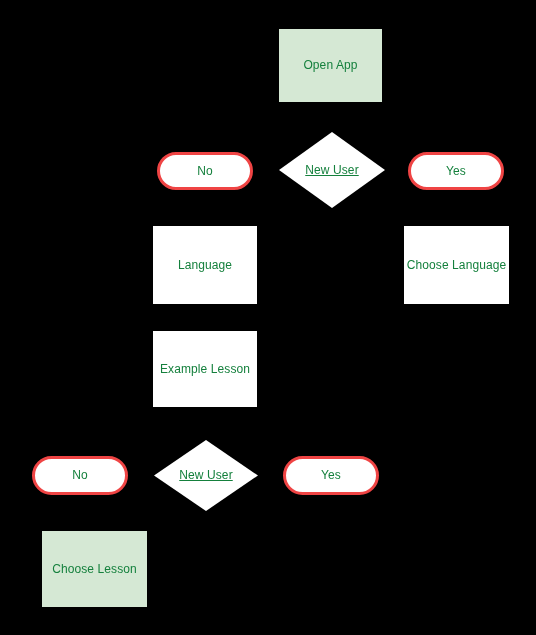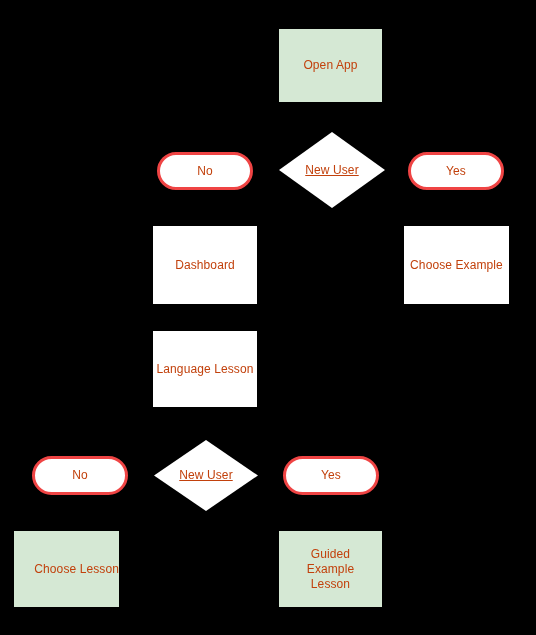--- a/index.html
+++ b/index.html
@@ -16,21 +16,21 @@
     overflow: hidden;
     font-family: "Liberation Sans", sans-serif;
   }
   .node {
     position: absolute;
     box-sizing: border-box;
     display: flex;
     align-items: center;
     justify-content: center;
     text-align: center;
-    color: #c2410c;
+    color: #15803d;
     font-size: 12px;
     line-height: 1.25;
     letter-spacing: 0.1px;
   }
   .rect {
     border: 1px solid #000000;
   }
   .rect.white {
     background: #ffffff;
   }
@@ -96,45 +96,42 @@
   <div class="node diamond" style="left:279px; top:132px; width:106px; height:76px;">
     <span class="dia-shape"></span>
     <span class="label-text dia-label">New User</span>
   </div>
 
   <div class="node pill" style="left:408px; top:152px; width:96px; height:38px;">
     <span class="label-text">Yes</span>
   </div>
 
   <div class="node rect white" style="left:152px; top:225px; width:106px; height:80px;">
-    <span class="label-text">Dashboard</span>
+    <span class="label-text">Language</span>
   </div>
 
   <div class="node rect white" style="left:403px; top:225px; width:107px; height:80px;">
-    <span class="label-text">Choose Example</span>
+    <span class="label-text">Choose Language</span>
   </div>
 
   <div class="node rect white" style="left:152px; top:330px; width:106px; height:78px;">
-    <span class="label-text">Language Lesson</span>
+    <span class="label-text">Example Lesson</span>
   </div>
 
   <div class="node pill" style="left:32px; top:456px; width:96px; height:39px;">
     <span class="label-text">No</span>
   </div>
 
   <div class="node diamond" style="left:154px; top:440px; width:104px; height:71px;">
     <span class="dia-shape"></span>
     <span class="label-text dia-label">New User</span>
   </div>
 
   <div class="node pill" style="left:283px; top:456px; width:96px; height:39px;">
     <span class="label-text">Yes</span>
   </div>
 
-  <div class="node rect green" style="left:13px; top:530px; width:107px; height:78px;justify-content:flex-end;">
+  <div class="node rect green" style="left:41px; top:530px; width:107px; height:78px;">
     <span class="label-text">Choose Lesson</span>
   </div>
 
-  <div class="node rect green" style="left:278px; top:530px; width:105px; height:78px; padding:0 8px;">
-    <span class="label-text">Guided Example Lesson</span>
-  </div>
 
 </div>
 
 </body></html>

